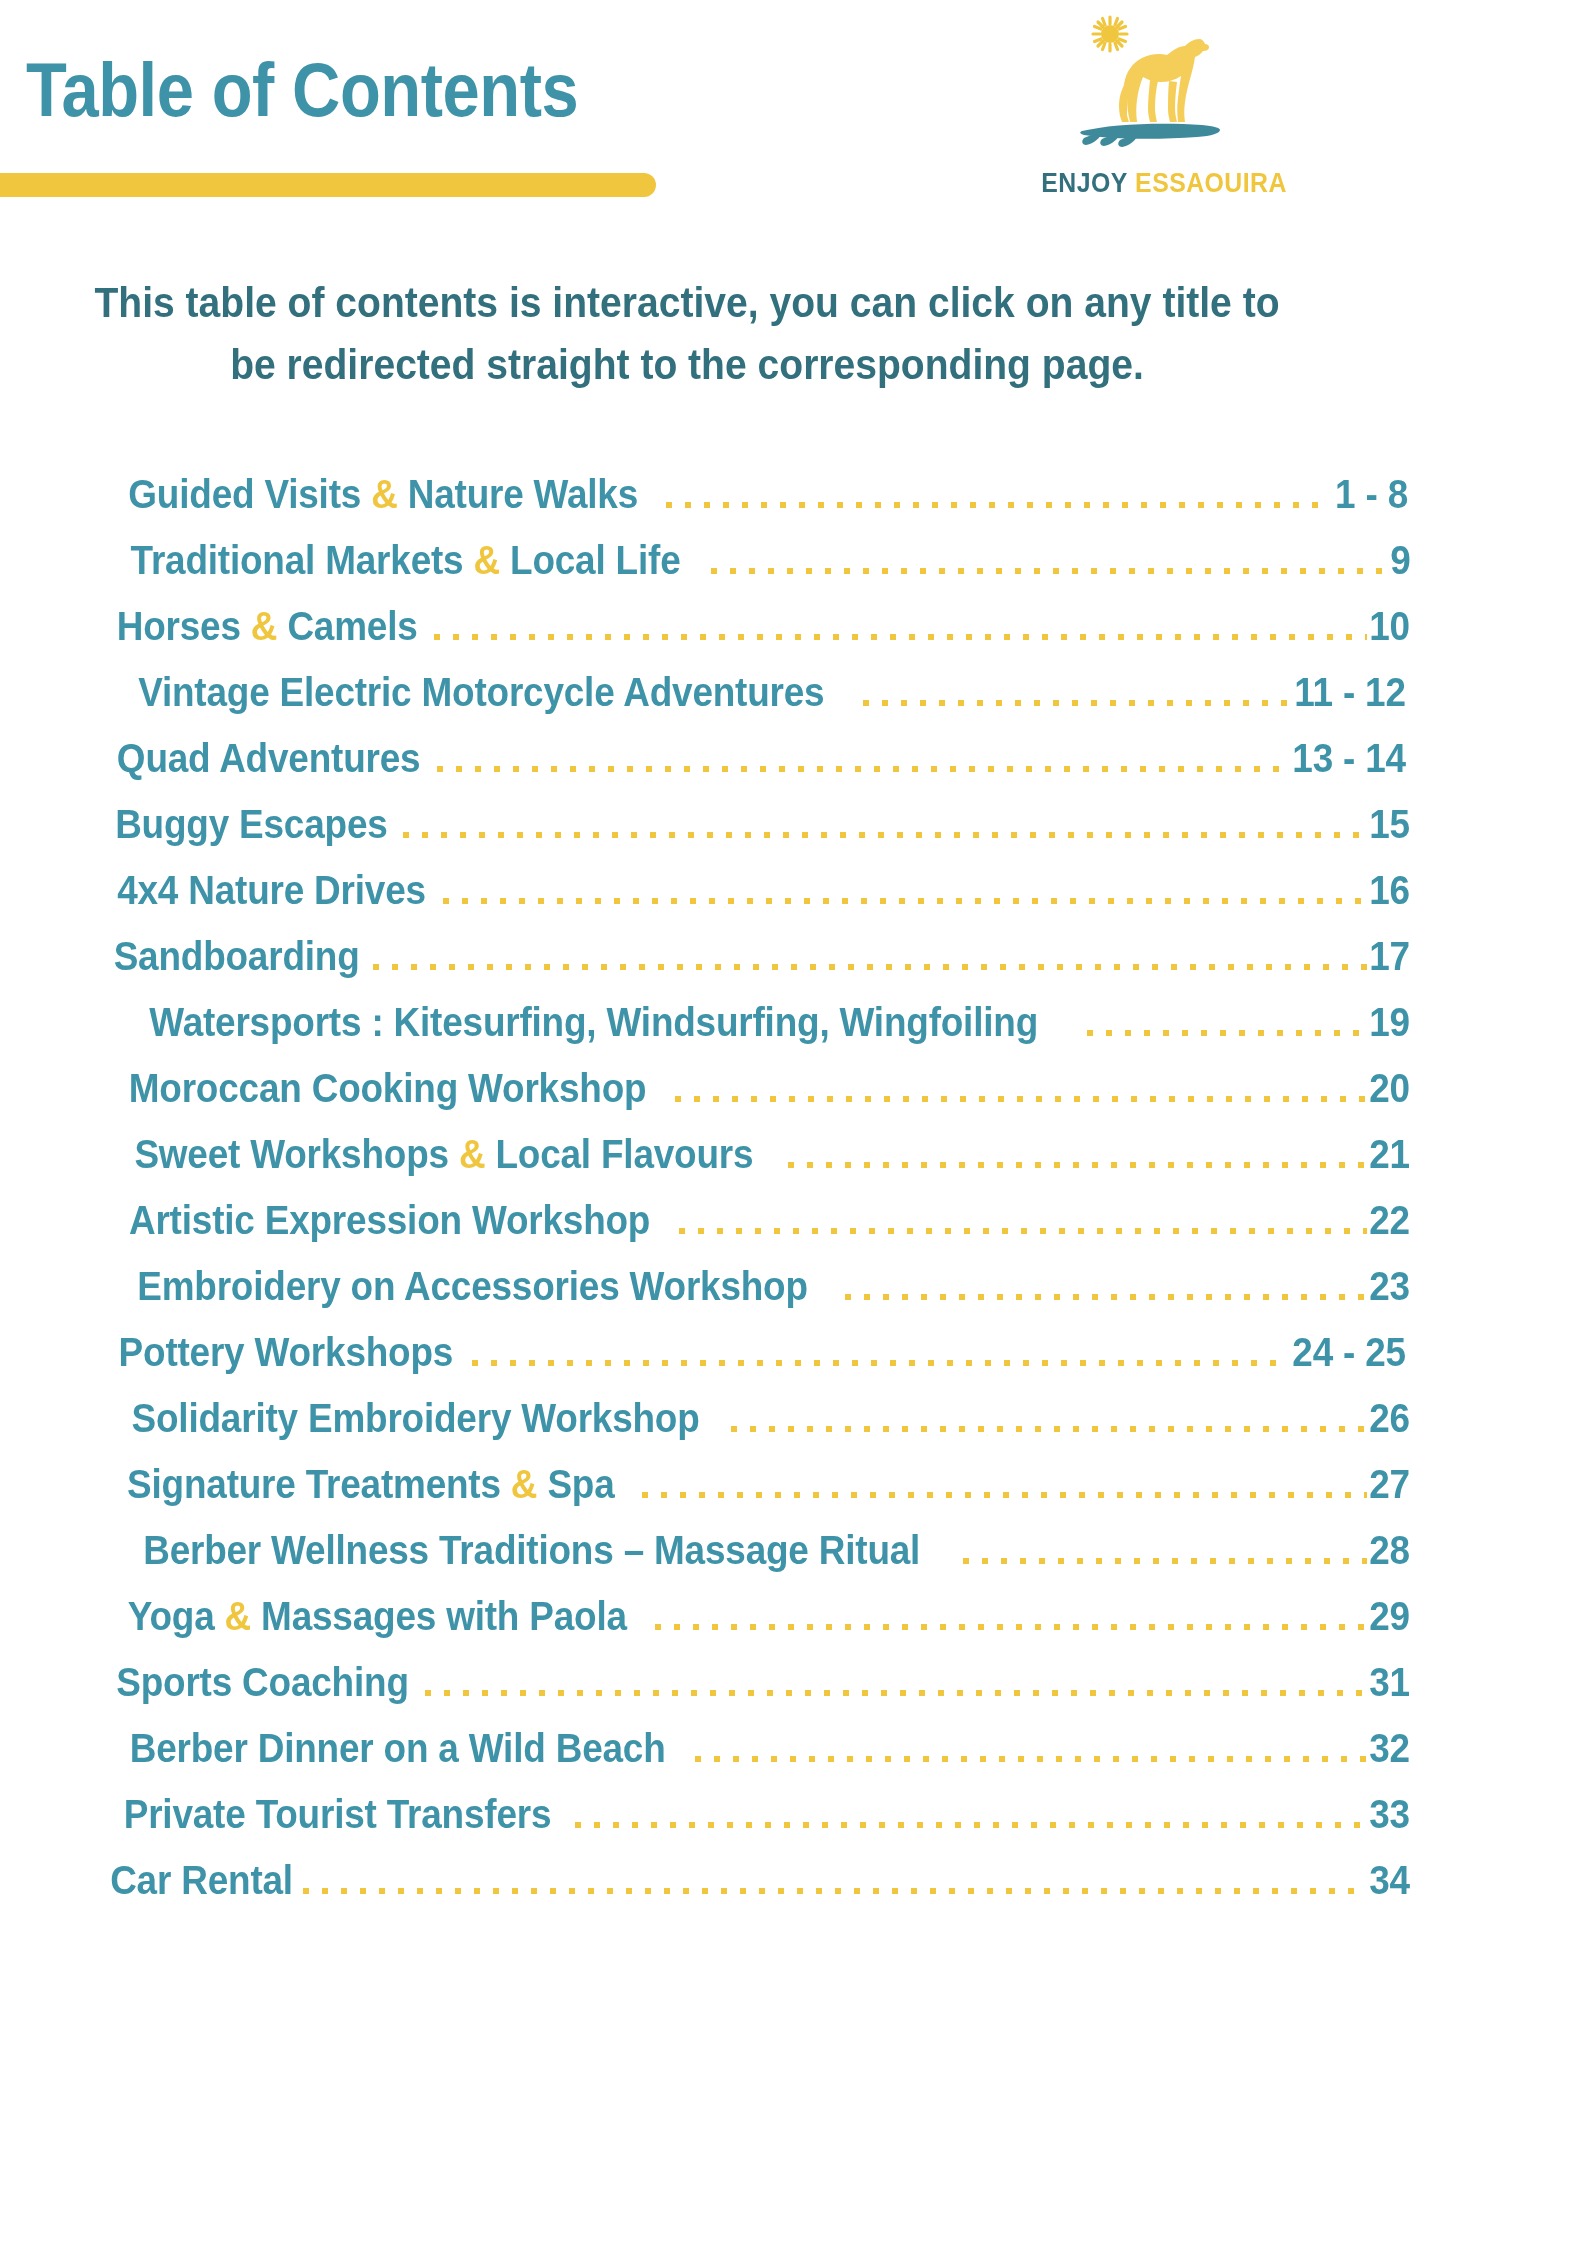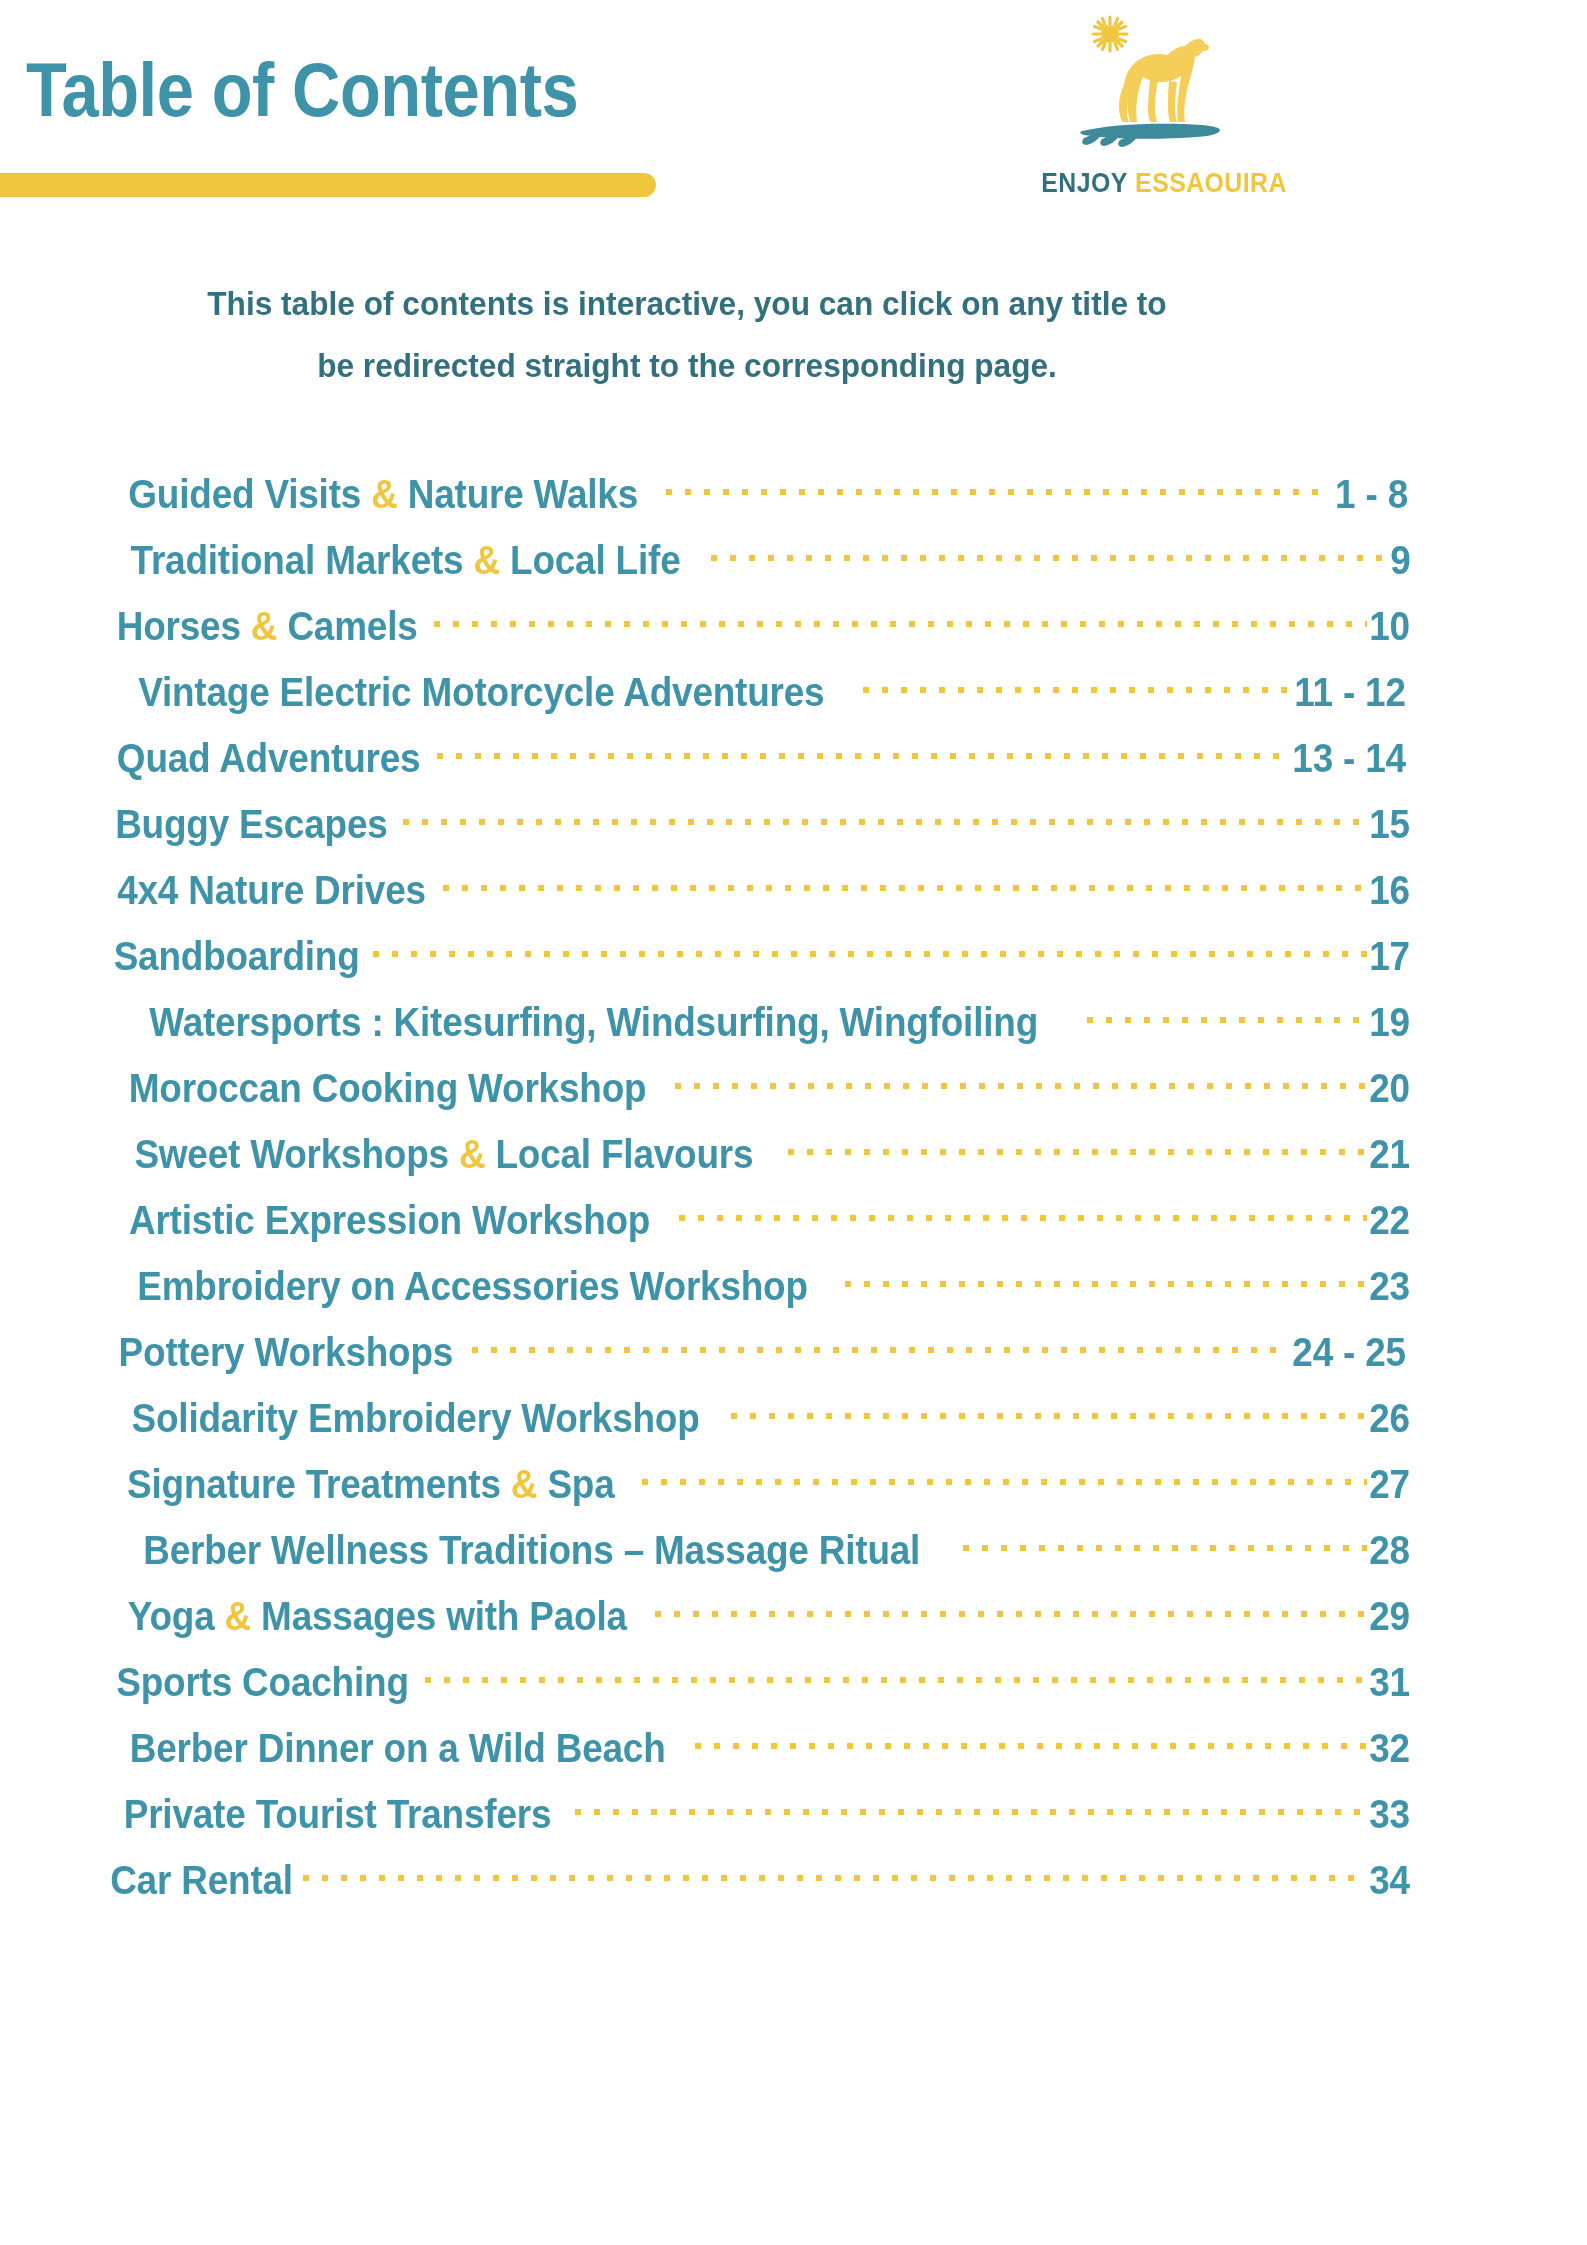--- a/index.html
+++ b/index.html
@@ -83,39 +83,39 @@
   
   #intro {
     position: absolute;
     left: 0;
     top: 272px;
     width: 1374px;
     text-align: center;
     color: #33707D;
     font-family: "Liberation Sans Narrow", "Liberation Sans", sans-serif;
     font-weight: 700;
-    font-size: 34px;
+    font-size: 42px;
     line-height: 62px;
   }
   #intro .intro-line {
     display: block;
     transform: scaleX(0.93);
   }
 
   
   #toc {
     position: absolute;
     left: 100px;
     top: 461px;
     width: 1312px;
   }
 
   .toc-entry {
     display: flex;
-    align-items: flex-start;
+    align-items: center;
     height: 66px;
     line-height: 66px;
     white-space: nowrap;
     cursor: pointer;
     text-decoration: none;
   }
 
   .toc-title {
     font-family: "Liberation Sans Narrow", "Liberation Sans", sans-serif;
     font-weight: 700;

